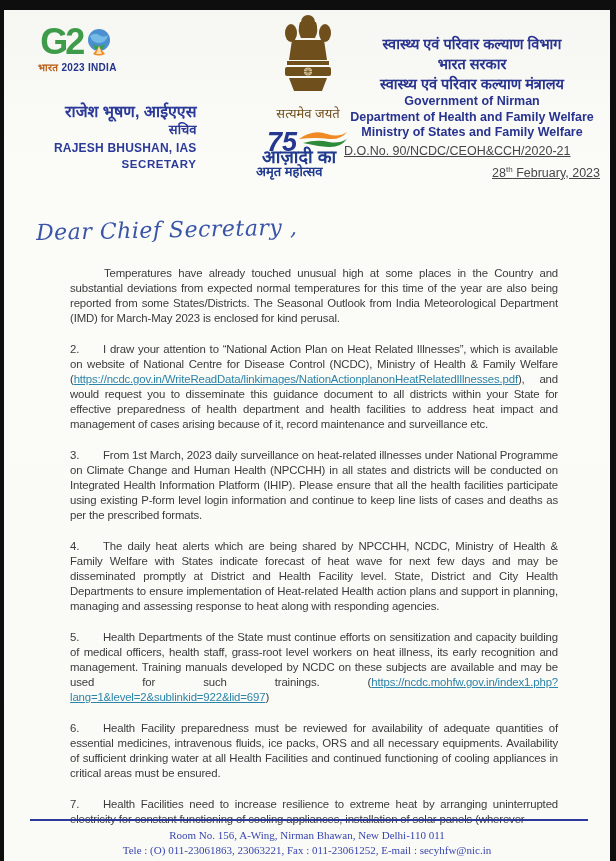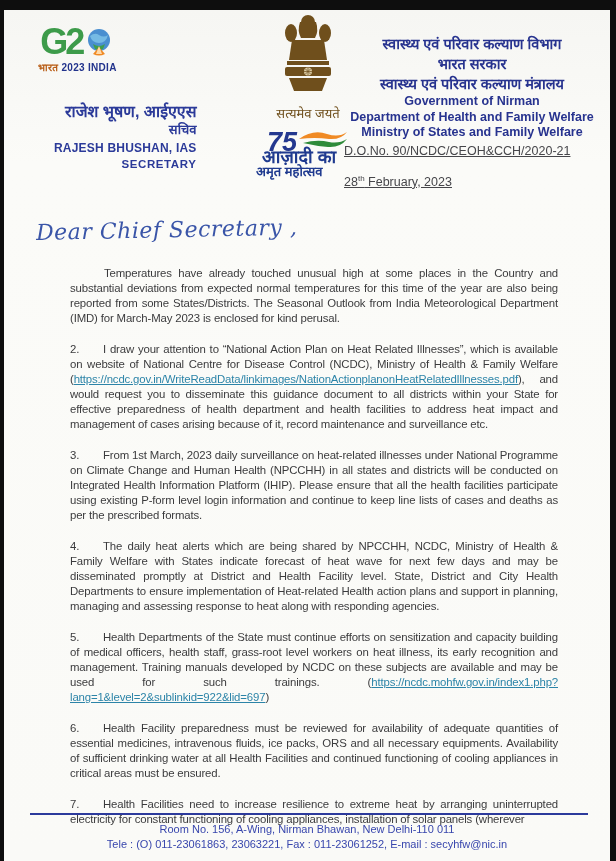--- a/index.html
+++ b/index.html
@@ -38,42 +38,42 @@
   .amrit-top { display:flex; align-items:flex-start; justify-content:center; }
   .amrit-75 { font-size:27px; font-weight:bold; color:#24388f; font-style:italic; line-height:26px; }
   .amrit-l1 { font-size:18px; font-weight:bold; color:#1f3a8f; line-height:13px; margin-top:-4px; text-align:left; padding-left:6px; }
   .amrit-l2 { font-size:13px; font-weight:bold; color:#1f3a8f; line-height:15px; text-align:left; padding-right:2px; }
 
   .ministry { position:absolute; right:10px; top:24px; width:256px; text-align:center; }
   .m-hi { font-size:14.5px; font-weight:bold; color:#27338f; line-height:20px; }
   .m-en { font-size:12.5px; font-weight:bold; color:#27338f; line-height:15.5px; }
   .do-line { font-size:12.5px; color:#46464a; text-align:left; margin-top:3px; }
   .do-line span, .date-line span { text-decoration:underline; }
-  .date-line { font-size:12.5px; color:#46464a; text-align:left; margin-top:16px; }
+  .date-line { font-size:12.5px; color:#46464a; text-align:right; margin-top:7px; }
   .date-line sup { font-size:8px; }
 
   
   .salutation {
     margin:8px 0 3px 32px;
     font-family:"DejaVu Serif", serif; font-style:italic;
     font-size:22px; color:#3a55a8; letter-spacing:0.5px;
     transform:rotate(-1.2deg); transform-origin:left center; width:max-content;
   }
   .letter-body {
     padding:2px 52px 0 66px;
     font-size:11.4px; line-height:15px; letter-spacing:-0.15px;
     color:#3b3b3d; text-align:justify;
   }
   .letter-body p { margin:16px 0 8px 0; }
   .para-indent { text-indent:34px; }
   .pnum { display:inline-block; width:33px; }
   .doclink { color:#2c84a8; text-decoration:underline; overflow-wrap:anywhere; cursor:pointer; }
 
   
-  .footer { position:absolute; left:0; right:0; bottom:0; padding-bottom:9px; }
+  .footer { position:absolute; left:0; right:0; bottom:0; padding-bottom:3px;font-family:Liberation Serif, serif; }
   .footer-rule { border-top:2px solid #2c3a9c; margin:0 22px 7px 26px; }
   .footer-line { text-align:center; font-size:11px; color:#3846ad; line-height:15px; font-weight:500; }
 </style>
 </head>
 <body>
 
 <div class="frame">
 <div class="page">
 
   <div class="header">

